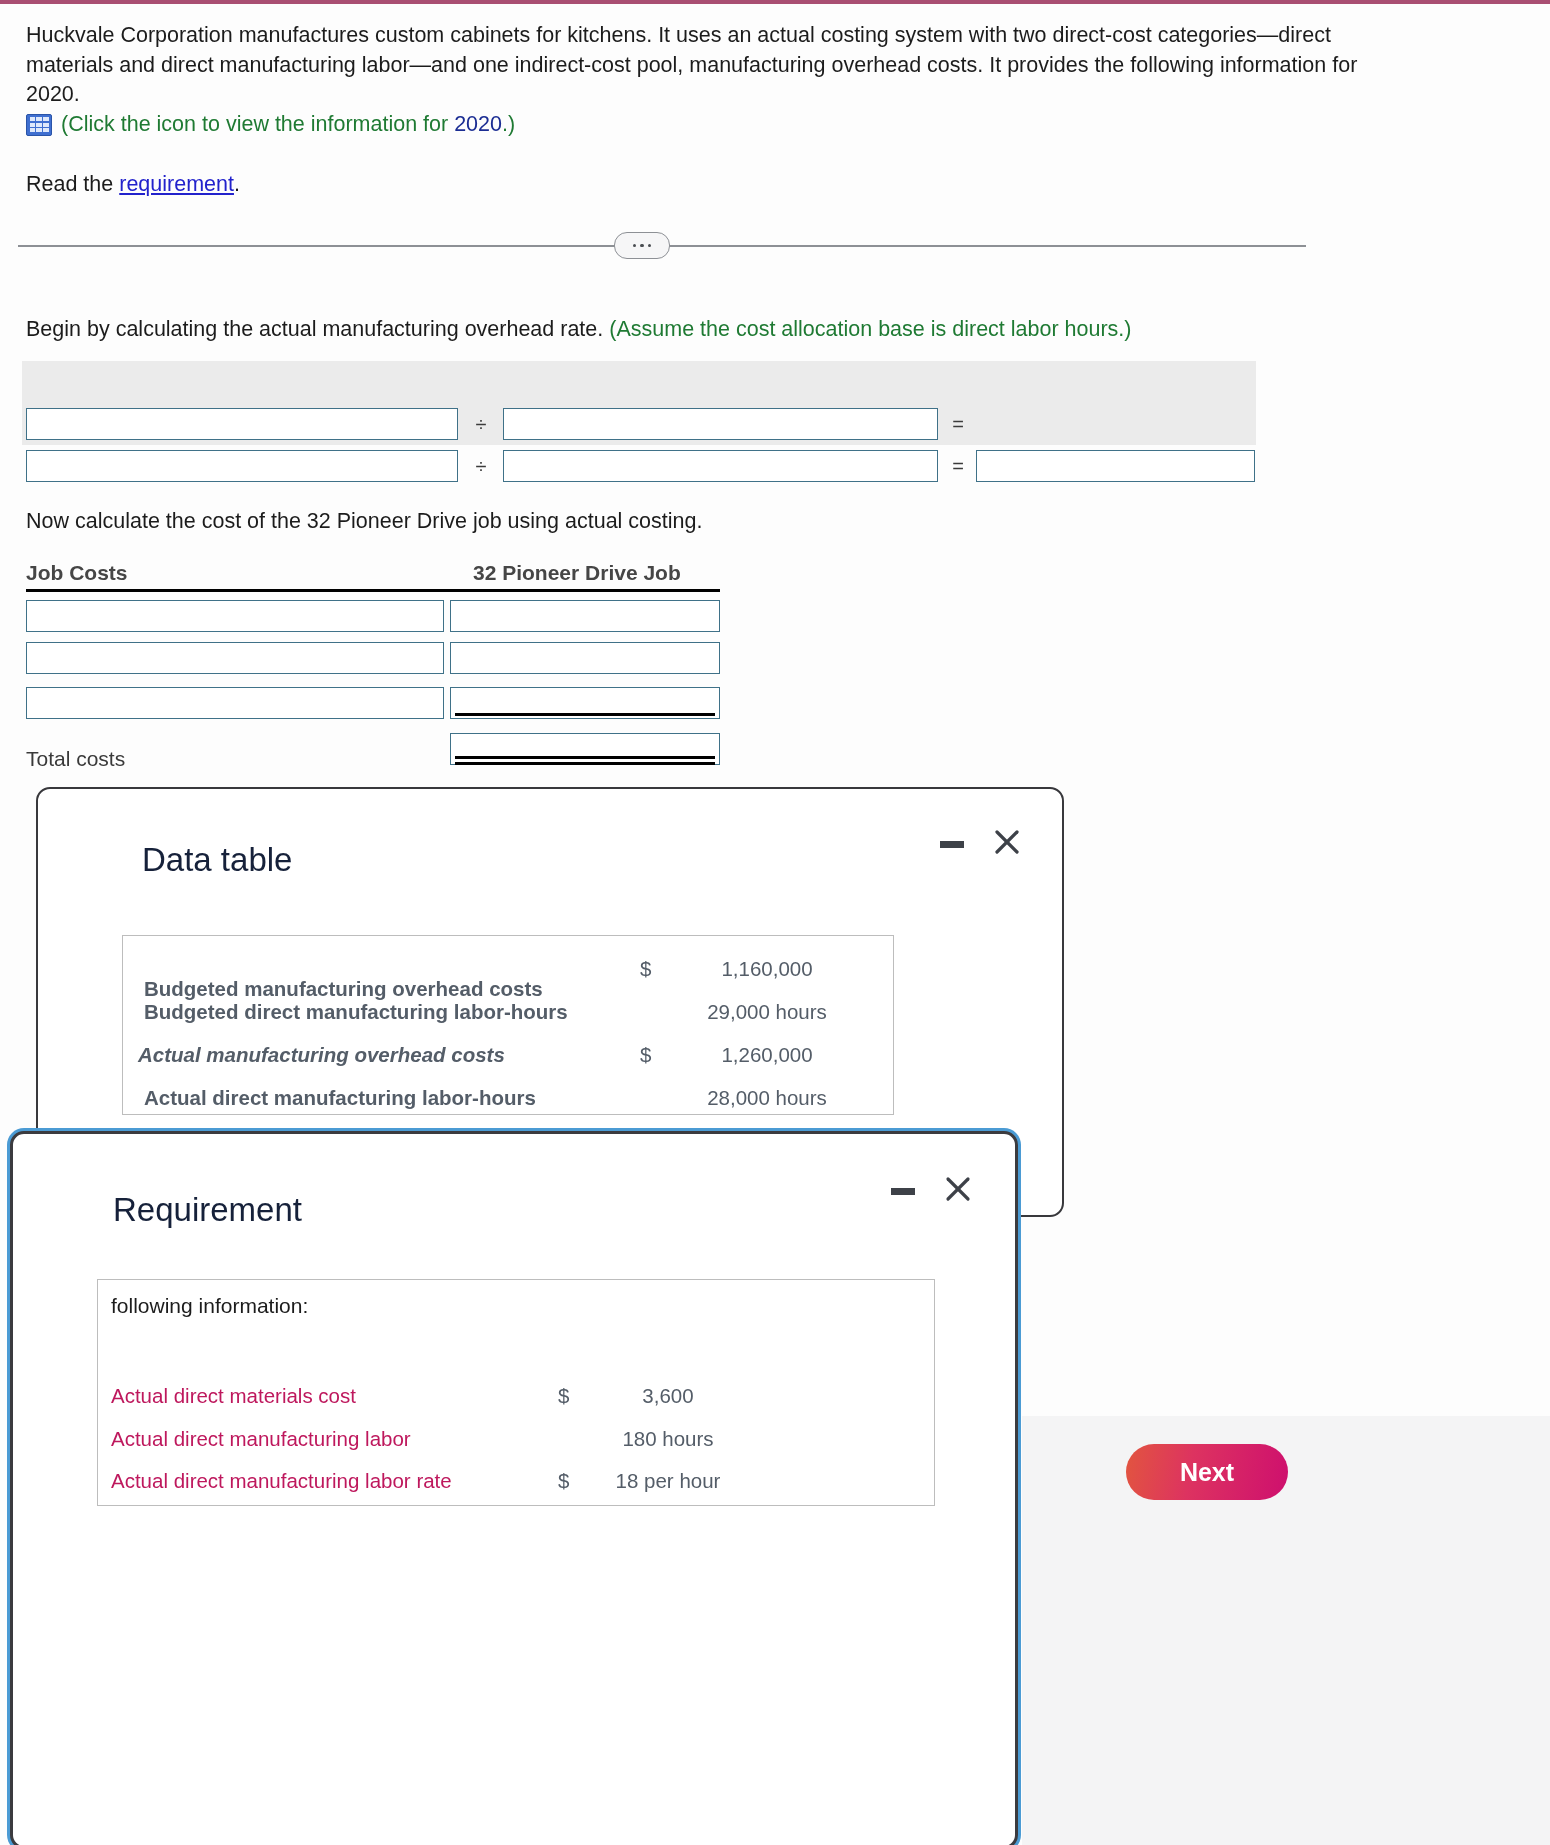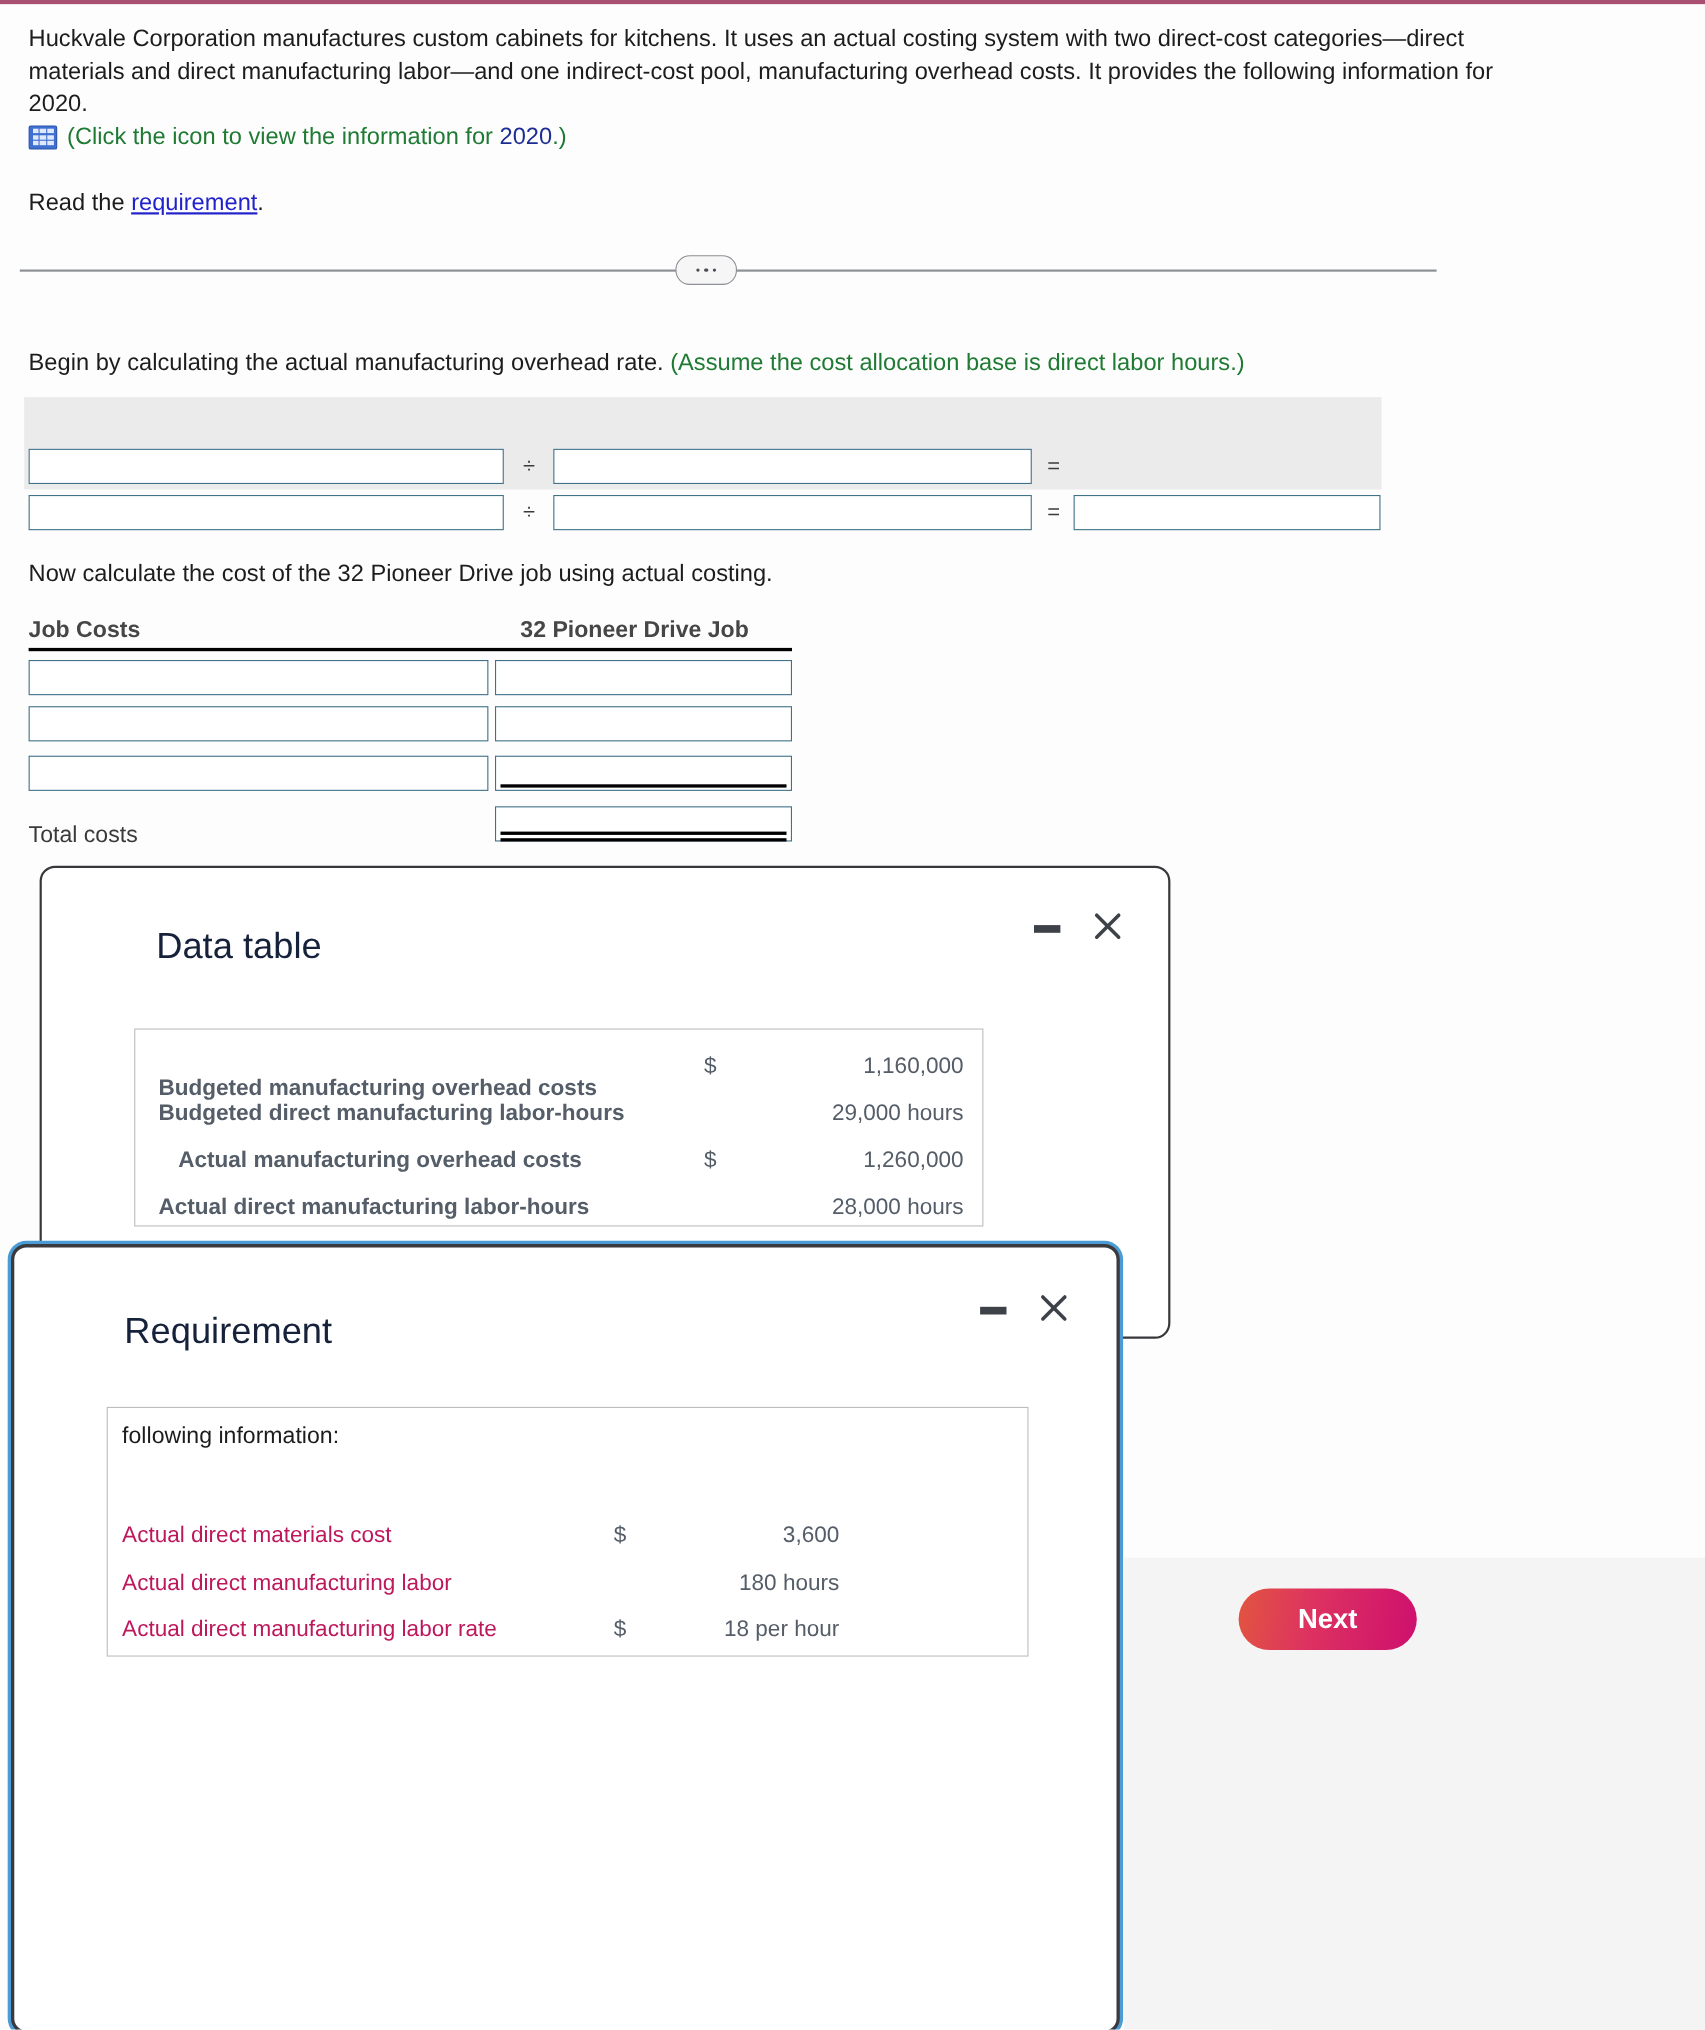--- a/index.html
+++ b/index.html
@@ -183,21 +183,21 @@
     background: #fff;
   }
   .dt-row {
     position: absolute;
     font-size: 20.5px; font-weight: bold; color: #545d68;
     white-space: nowrap;
   }
   .dt-dollar { position: absolute; font-size: 20.5px; color: #545d68; font-weight: normal; }
   .dt-val {
     position: absolute; font-size: 20.5px; color: #545d68; font-weight: normal;
-    text-align: right; white-space: nowrap;
+    text-align: center; white-space: nowrap;
   }
 
   
   .modal-req {
     left: 10px; top: 1127px;
     width: 1008px; height: 718px;
     border: 3px solid #3b3b3f;
     box-shadow: 0 0 0 3px #4b9bd4;
     border-radius: 14px;
   }
@@ -315,21 +315,21 @@
     <div class="inner-box" style="left:84px; top:146px; width:772px; height:180px;"></div>
 
     <div class="dt-row" style="left:106px; top:168px;margin-top:20px;">Budgeted manufacturing overhead costs</div>
     <div class="dt-dollar" style="left:602px; top:168px;">$</div>
     <div class="dt-val" style="left:620px; top:168px; width:218px;">1,160,000</div>
 
     <div class="dt-row" style="left:106px; top:211px;">Budgeted direct manufacturing labor-hours</div>
     <div class="dt-dollar" style="left:602px; top:211px;"></div>
     <div class="dt-val" style="left:620px; top:211px; width:218px;">29,000 hours</div>
 
-    <div class="dt-row" style="left:124px; top:254px;">Actual manufacturing overhead costs</div>
+    <div class="dt-row" style="left:100px; top:254px;font-style:italic;">Actual manufacturing overhead costs</div>
     <div class="dt-dollar" style="left:602px; top:254px;">$</div>
     <div class="dt-val" style="left:620px; top:254px; width:218px;">1,260,000</div>
 
     <div class="dt-row" style="left:106px; top:297px;">Actual direct manufacturing labor-hours</div>
     <div class="dt-dollar" style="left:602px; top:297px;"></div>
     <div class="dt-val" style="left:620px; top:297px; width:218px;">28,000 hours</div>
   </div>
 
   <div class="footer-bar"></div>
   <button class="next-btn">Next</button>

